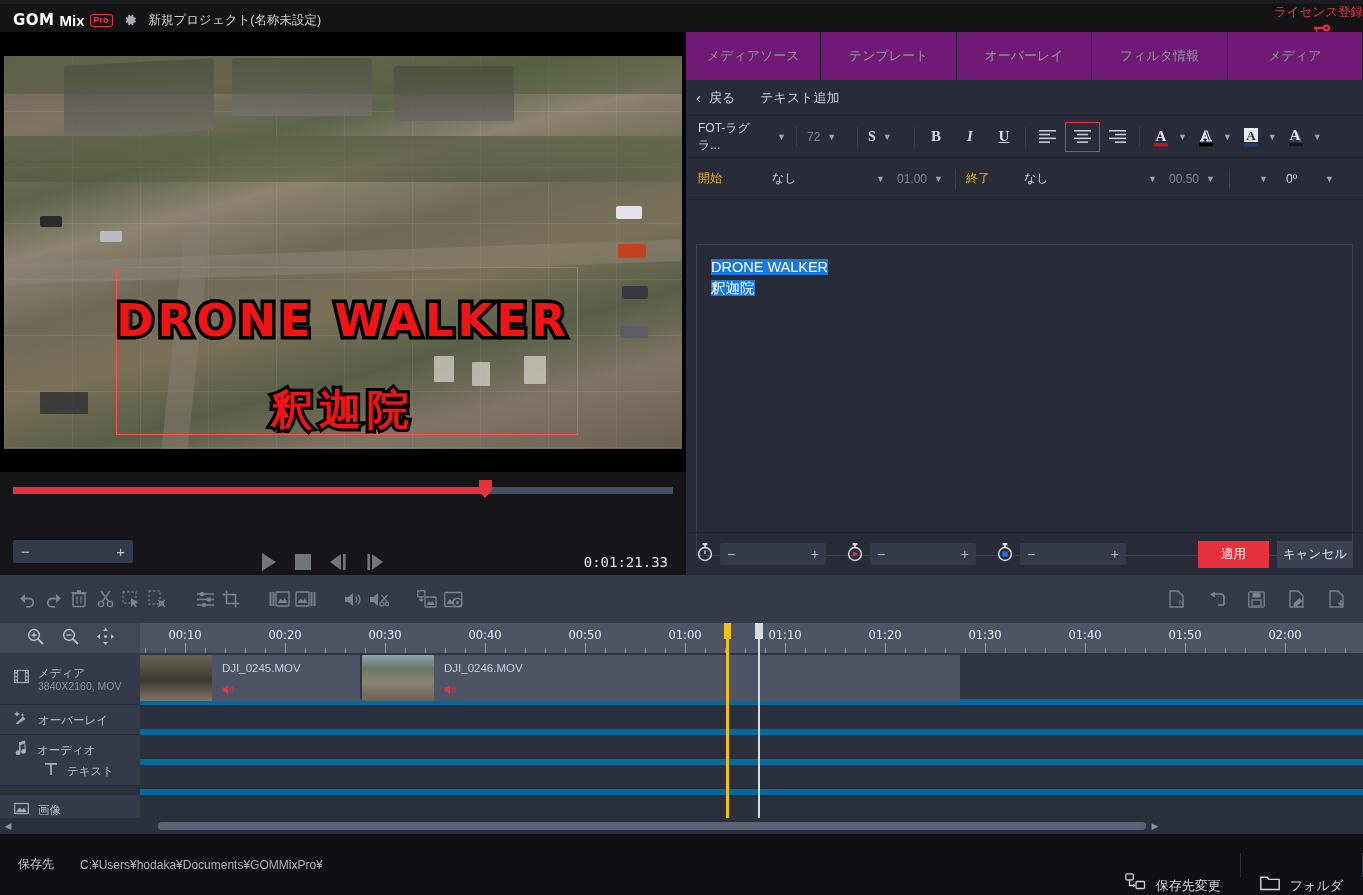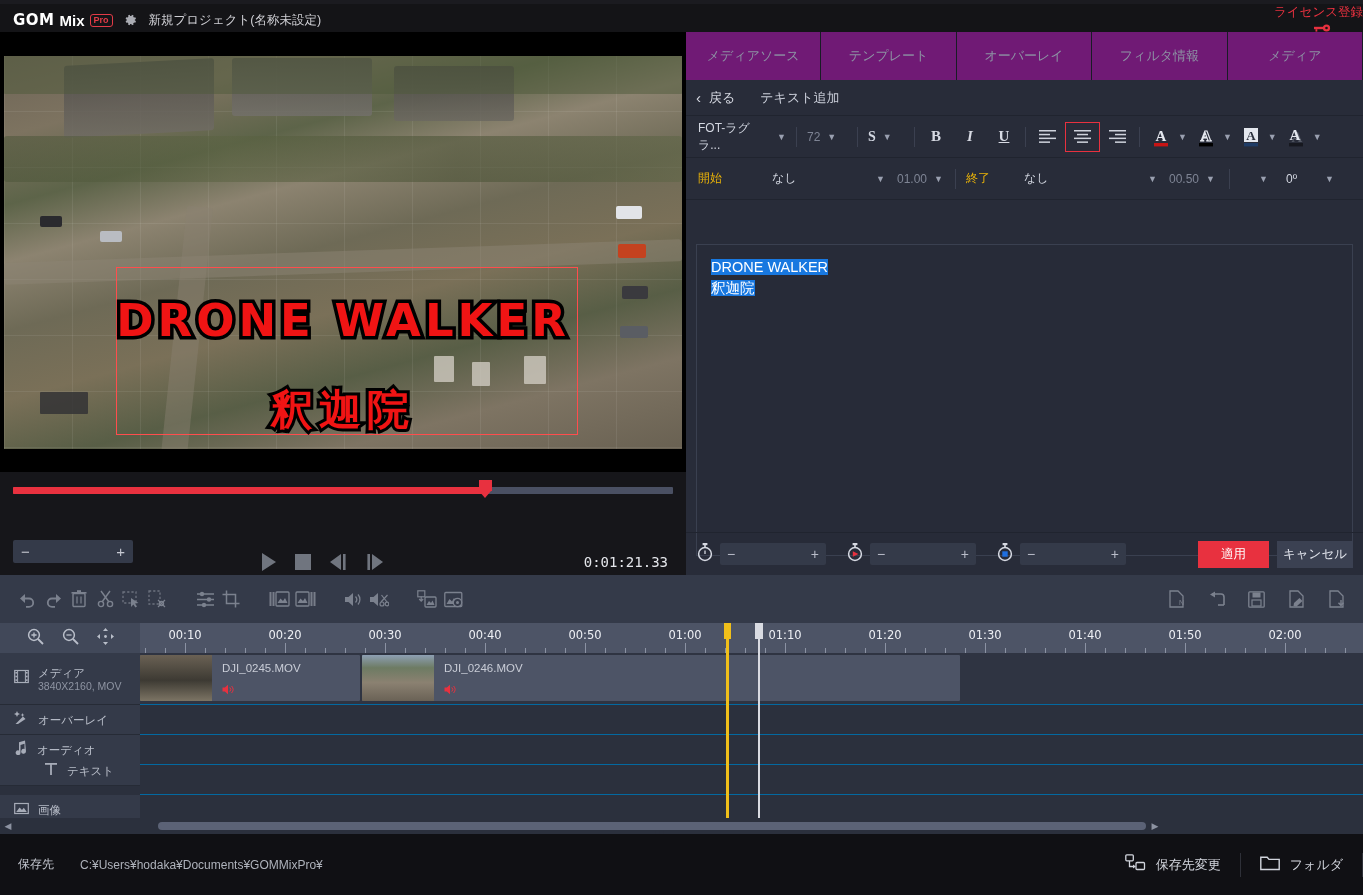--- a/index.html
+++ b/index.html
@@ -137,41 +137,41 @@
   .tgap { width:22px; }
 
   .tlzone { position:absolute; left:0; top:623px; width:1363px; height:202px; background:#2b303d; }
   .tl-ctrl { position:absolute; left:0; top:0; width:140px; height:30px; background:#414859; display:flex; align-items:center; justify-content:center; gap:18px; }
   .ruler { position:absolute; left:140px; top:0; width:1223px; height:30px; background:#4d5466; }
   .rtick { position:absolute; bottom:0; width:1px; background:#8b92a3; }
   .rlabel { position:absolute; top:5px; font-size:11.5px; color:#eef0f5; font-family:"DejaVu Sans", sans-serif; transform:translateX(-50%); }
   .trackhead { position:absolute; left:0; width:140px; background:#343a49; border-bottom:1px solid #262b36; display:flex; align-items:center; padding-left:14px; gap:9px; }
   .thname { font-size:11.5px; color:#b9bec9; line-height:14px; }
   .thsub { font-size:10.5px; color:#8e94a2; }
-  .trackbody { position:absolute; left:140px; width:1223px; border-bottom:1px solid #0369a1; }
+  .trackbody { position:absolute; left:140px; width:1223px; border-bottom:6px solid #0369a1; }
   .clip { position:absolute; top:2px; height:46px; background:#4d5466; border-radius:1px; overflow:hidden; cursor:pointer; }
   .thumb { position:absolute; left:0; top:0; width:72px; height:46px; }
   .clipname { position:absolute; left:82px; top:7px; font-size:11.5px; color:#c9cdd7; }
   .spk { position:absolute; left:82px; top:26px; }
   .playhead-y { position:absolute; top:0; width:3px; background:#f0bf1a; }
   .playhead-y .knob { position:absolute; top:0; left:-2px; width:7px; height:16px; background:#f0bf1a; }
   .playhead-w { position:absolute; top:0; width:1.5px; background:#d9dbe2; }
   .playhead-w .knob { position:absolute; top:0; left:-3px; width:8px; height:16px; background:#d9dbe2; }
 
   .hscroll { position:absolute; left:0; top:818px; width:1363px; height:16px; background:#2b303d; display:flex; align-items:center; }
   .harrow { width:16px; text-align:center; color:#8c92a1; font-size:9px; }
   .hbar { position:absolute; left:158px; top:4px; width:988px; height:8px; background:#5b6276; border-radius:4px; }
   .hgrip { position:absolute; left:494px; top:1px; width:16px; height:6px; }
 
   
   .bottombar { position:absolute; left:0; top:834px; width:1363px; height:61px; background:#101014; display:flex; align-items:center; }
   .bb-label { font-size:12px; color:#c3c6cf; margin-left:18px; }
   .bb-path { font-size:12px; color:#aeb2bb; margin-left:26px; }
   .bb-right { margin-left:auto; display:flex; align-items:center; height:61px; }
-  .bb-btn { display:flex; align-items:center; gap:10px; padding:0 19px; height:61px; cursor:pointer; }
+  .bb-btn { display:flex; align-items:flex-end; gap:10px; padding:0 19px; height:61px; cursor:pointer; }
   .bb-btn span { font-size:13px; color:#d2d5dd; }
   .bb-btn.dim span { color:#646872; }
   .bb-divider { width:1px; height:24px; background:#2e3038; }
   .bb-export { width:120px; height:61px; background:#23232a; display:flex; align-items:center; justify-content:center; cursor:pointer; }
   .bb-export span { font-size:14.5px; color:#ffffff; font-weight:bold; }
 </style>
 </head>
 <body>
 
 <div class="app">

